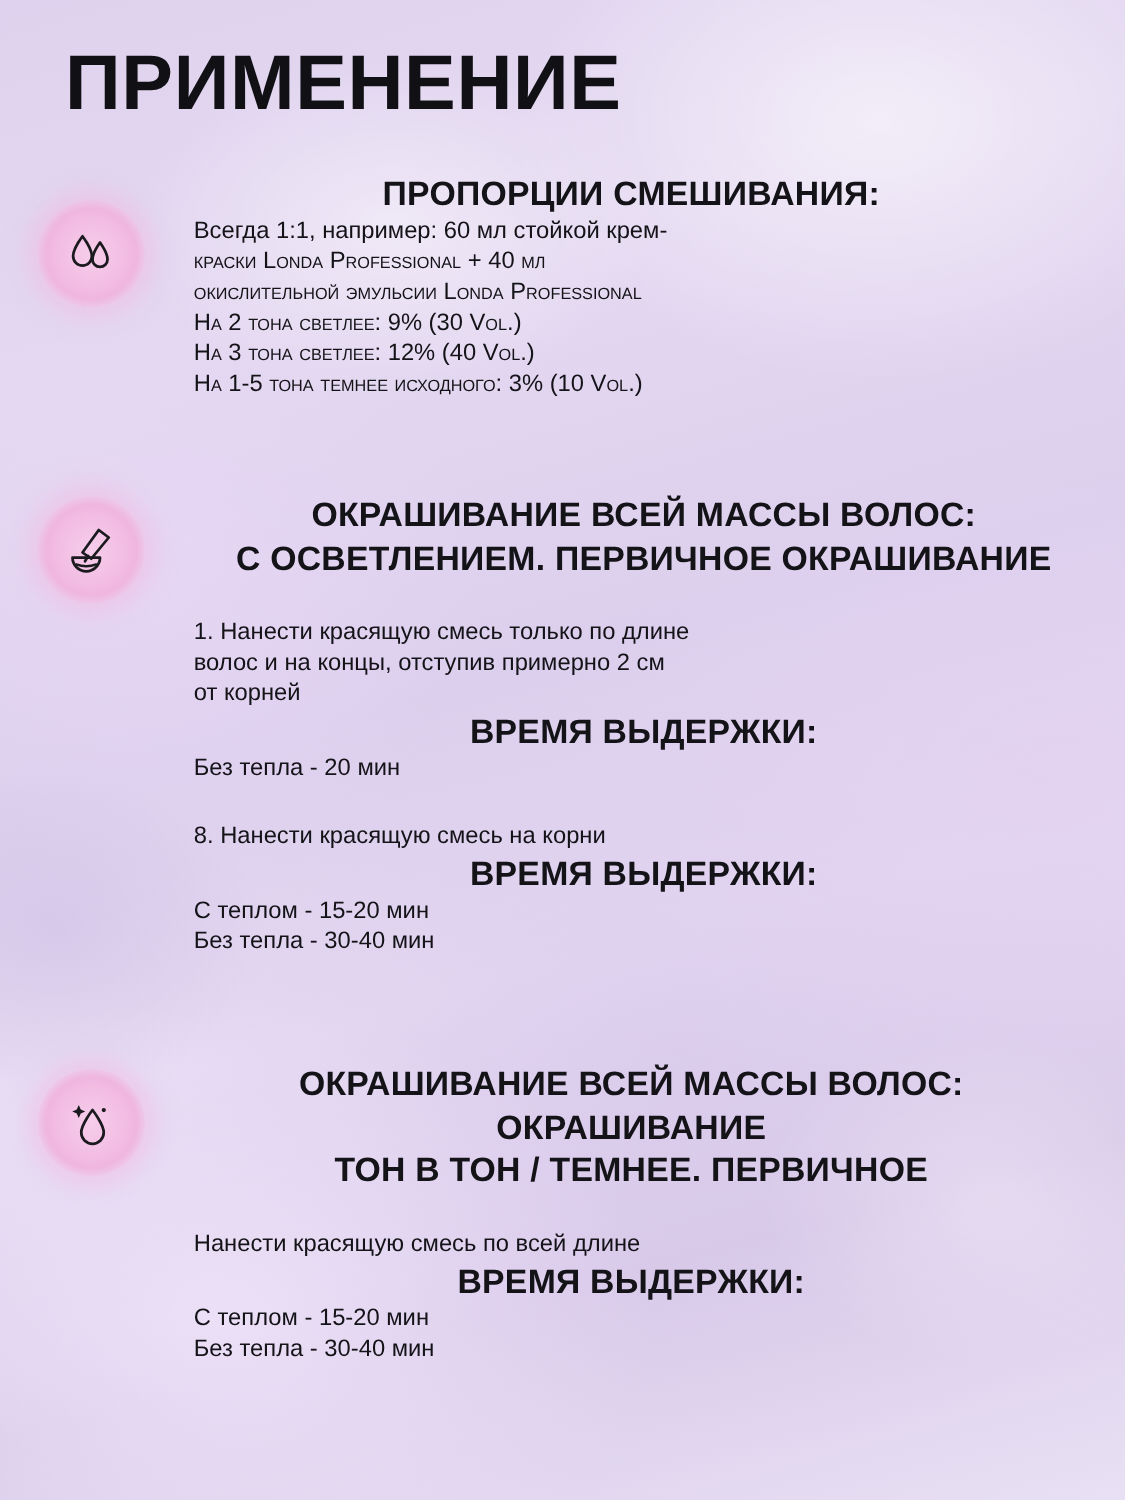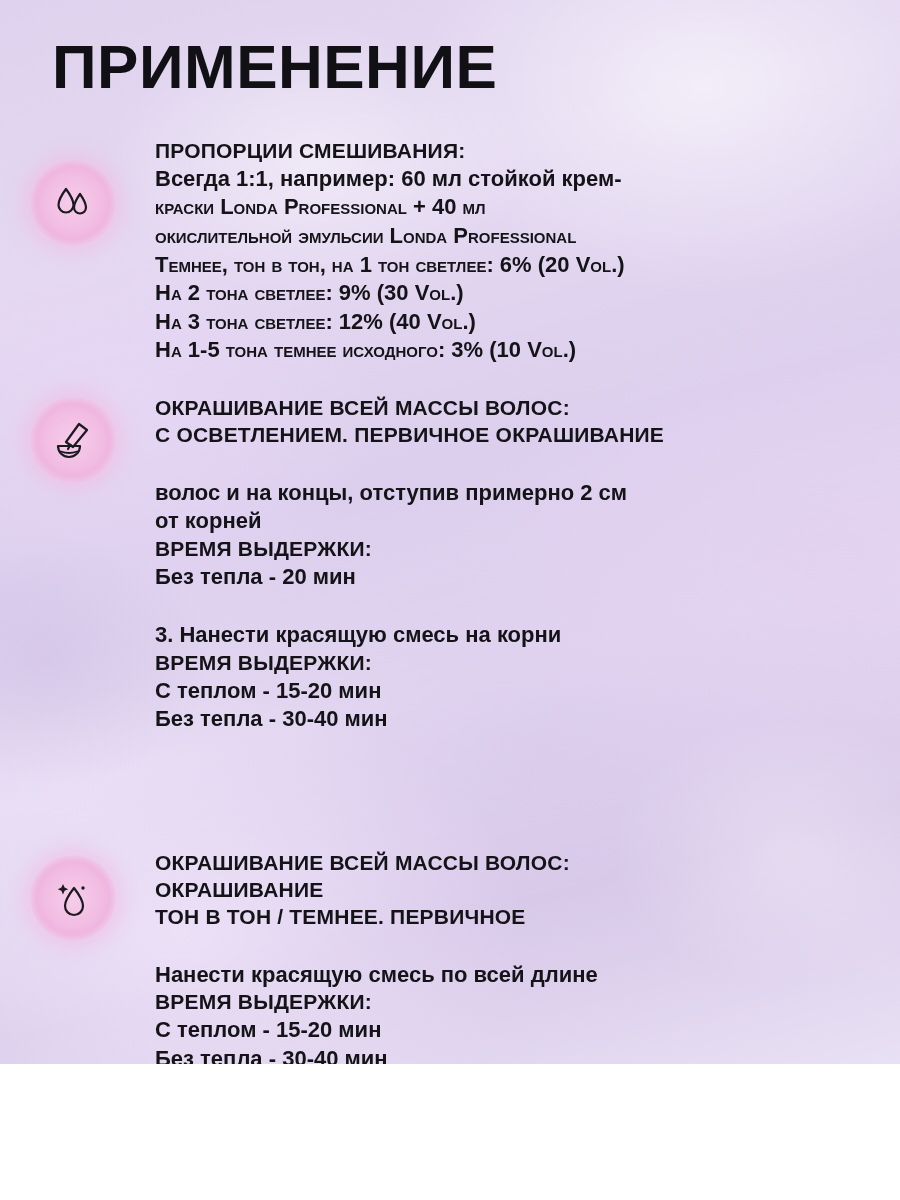--- a/index.html
+++ b/index.html
@@ -8,21 +8,21 @@
   }
   body {
     width: 900px;
     height: 1200px;
     font-family: "Liberation Sans", sans-serif;
     overflow: hidden;
   }
   .page {
     position: relative;
     width: 900px;
-    height: 1064px;
+    height: 1200px;
     background:
       radial-gradient(ellipse 420px 300px at 78% 8%, rgba(255,255,255,0.55), rgba(255,255,255,0) 70%),
       radial-gradient(ellipse 380px 320px at 12% 38%, rgba(232,216,246,0.75), rgba(232,216,246,0) 72%),
       radial-gradient(ellipse 520px 380px at 95% 52%, rgba(226,208,240,0.8), rgba(226,208,240,0) 75%),
       radial-gradient(ellipse 460px 340px at 20% 88%, rgba(240,228,250,0.8), rgba(240,228,250,0) 75%),
       radial-gradient(ellipse 600px 420px at 60% 70%, rgba(214,196,234,0.55), rgba(214,196,234,0) 78%),
       linear-gradient(165deg, #ded2ee 0%, #e4d8f1 22%, #dccfed 45%, #e6dcf3 62%, #d9cbe9 80%, #e8e0f4 100%);
     overflow: hidden;
   }
   .page::after {
@@ -71,28 +71,29 @@
   .badge-3 { left: 30px; top: 855px; }
 
   .block {
     position: absolute;
     left: 155px;
     color: #141318;
   }
 
   .heading {
     font-weight: 700;
-    font-size: 21px;
+    font-size: 27px;
     line-height: 1.28;
     letter-spacing: 0.2px;
     text-transform: uppercase;
+    text-align: center;
   }
   .para {
-    font-weight: 700;
-    font-size: 22px;
+    font-weight: 400;
+    font-size: 19px;
     line-height: 1.30;
   }
   .smallcaps {
     font-variant: small-caps;
   }
   .gap-lg { height: 30px; }
 
   .b1 { top: 138px; width: 700px; }
   .b2 { top: 395px; width: 720px; }
   .b3 { top: 850px; width: 700px; }
@@ -127,40 +128,40 @@
         <path d="M13 9 l1.6 3.6 3.6 1.6 -3.6 1.6 -1.6 3.6 -1.6 -3.6 -3.6 -1.6 3.6 -1.6 Z" fill="#1b1a1f"></path>
         <circle cx="33" cy="13" r="1.7" fill="#1b1a1f"></circle>
       </svg>
     </div>
 
     <div class="block b1">
       <div class="heading">ПРОПОРЦИИ СМЕШИВАНИЯ:</div>
       <div class="para">Всегда 1:1, например: 60 мл стойкой крем-</div>
       <div class="para smallcaps">краски Londa Professional + 40 мл</div>
       <div class="para smallcaps">окислительной эмульсии Londa Professional</div>
-      <div class="para smallcaps">Темнее, тон в тон, на 1 тон светлее: 6% (20 Vol.)</div>
       <div class="para smallcaps">На 2 тона светлее: 9% (30 Vol.)</div>
       <div class="para smallcaps">На 3 тона светлее: 12% (40 Vol.)</div>
       <div class="para smallcaps">На 1-5 тона темнее исходного: 3% (10 Vol.)</div>
     </div>
 
     <div class="block b2">
       <div class="heading">ОКРАШИВАНИЕ ВСЕЙ МАССЫ ВОЛОС:</div>
       <div class="heading">С ОСВЕТЛЕНИЕМ. ПЕРВИЧНОЕ ОКРАШИВАНИЕ</div>
 
       <div class="gap-lg"></div>
 
+      <div class="para">1. Нанести красящую смесь только по длине</div>
       <div class="para">волос и на концы, отступив примерно 2 см</div>
       <div class="para">от корней</div>
       <div class="heading">ВРЕМЯ ВЫДЕРЖКИ:</div>
       <div class="para">Без тепла - 20 мин</div>
 
       <div class="gap-lg"></div>
 
-      <div class="para">3. Нанести красящую смесь на корни</div>
+      <div class="para">8. Нанести красящую смесь на корни</div>
       <div class="heading">ВРЕМЯ ВЫДЕРЖКИ:</div>
       <div class="para">С теплом - 15-20 мин</div>
       <div class="para">Без тепла - 30-40 мин</div>
     </div>
 
     <div class="block b3">
       <div class="heading">ОКРАШИВАНИЕ ВСЕЙ МАССЫ ВОЛОС:</div>
       <div class="heading">ОКРАШИВАНИЕ</div>
       <div class="heading">ТОН В ТОН / ТЕМНЕЕ. ПЕРВИЧНОЕ</div>
 

